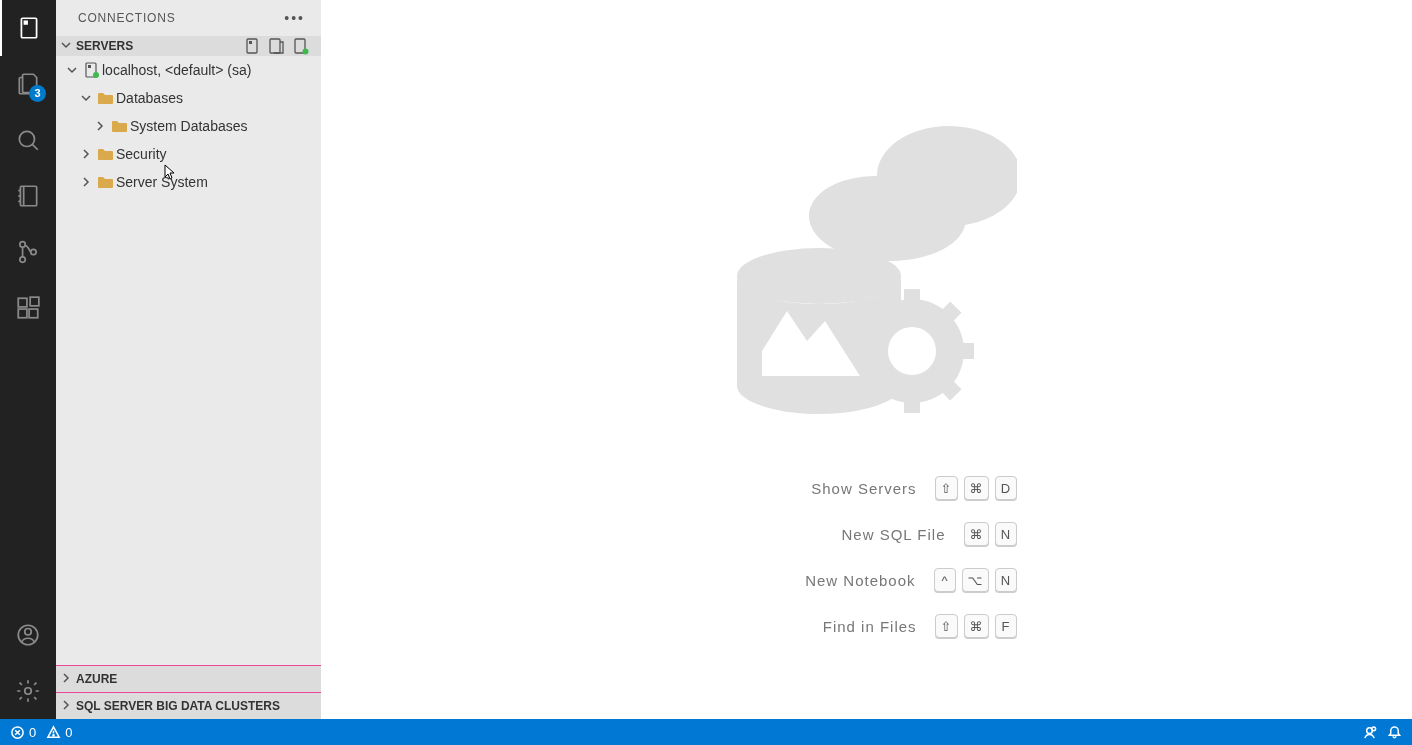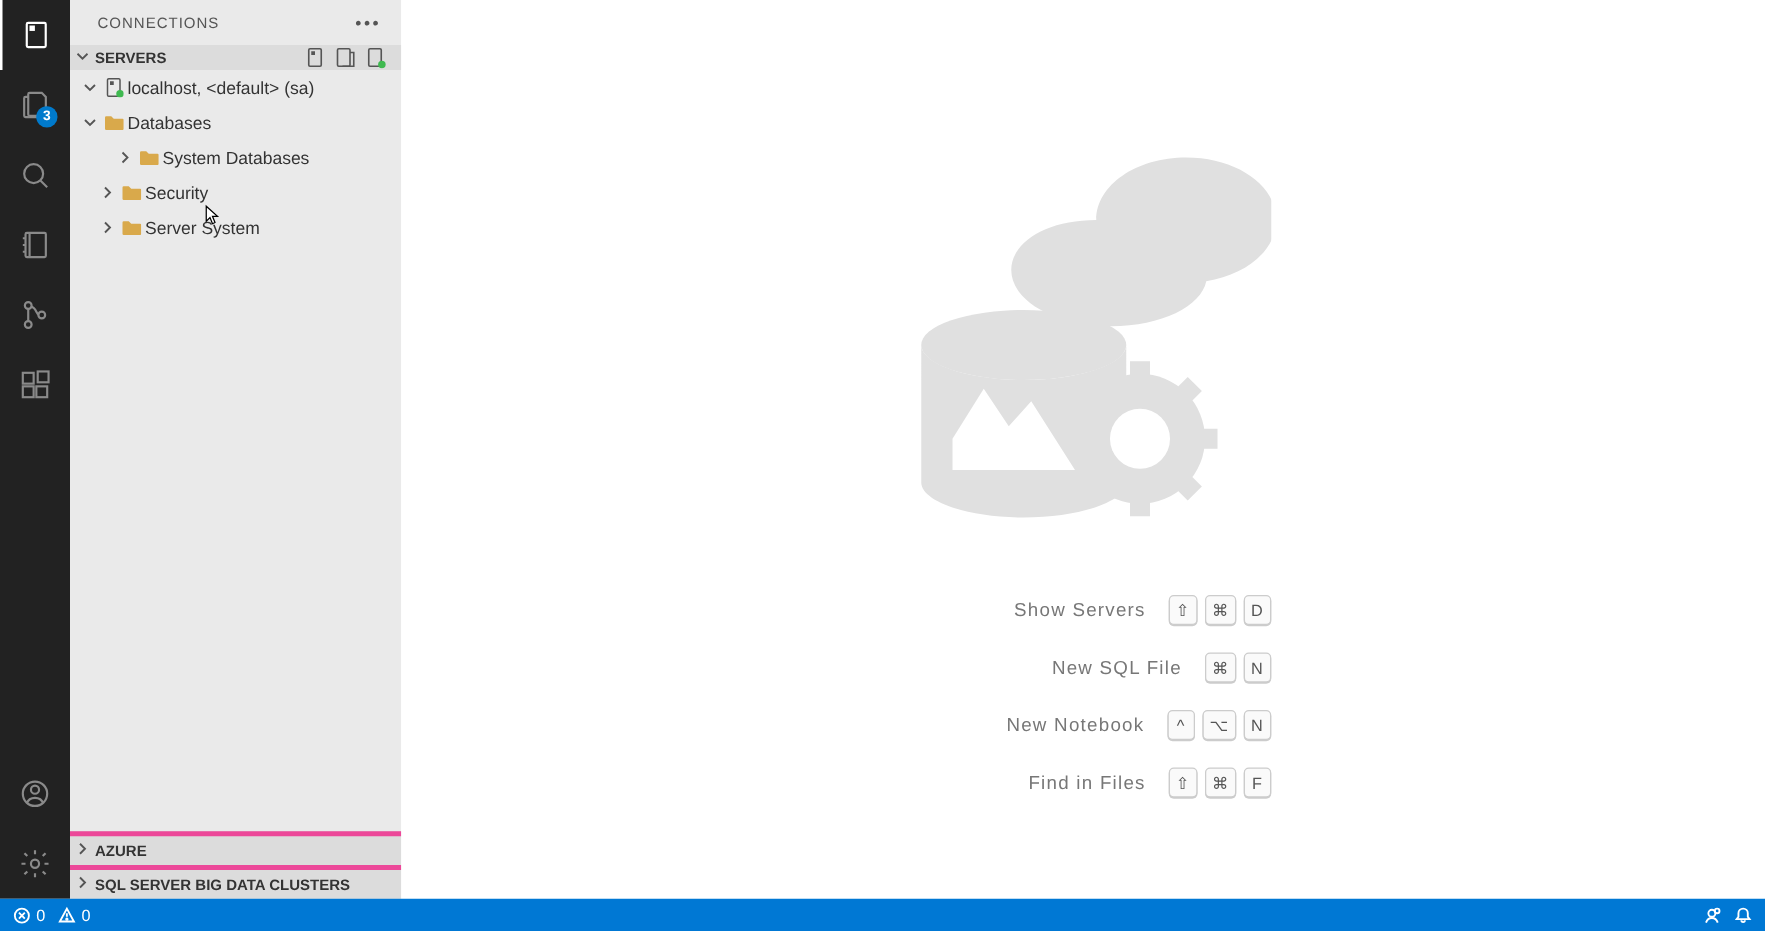--- a/index.html
+++ b/index.html
@@ -23,21 +23,21 @@
   .section-header svg { width:18px; height:18px; }
   .tree { flex:1; overflow:auto; font-size:14px; color:#333; }
   .tree-row { height:28px; display:flex; align-items:center; cursor:pointer;text-align:center; }
   .tree-row .chev { width:16px; display:flex; justify-content:center; }
   .tree-row .node-icon { width:22px; display:flex; align-items:center; justify-content:center; }
   .tree-row .label { white-space:nowrap; }
   .folder-icon { width:16px; height:14px; }
   .db-icon { width:15px; height:15px; }
   .srv-icon { width:16px; height:16px; }
   .chev svg { width:12px; height:12px; }
-  .collapsed-section { height:27px; display:flex; align-items:center; background:#dcdcdc; padding-left:4px; font-size:12px; font-weight:700; color:#333; border-top:4px solid #ec4899; cursor:pointer; }
+  .collapsed-section { height:27px; display:flex; align-items:center; background:#dcdcdc; padding-left:4px; font-size:12px; font-weight:700; color:#333; border-top:1px solid #ec4899; cursor:pointer; }
   .collapsed-section .chev { margin-right:4px; }
   .editor { flex:1; background:#fff; display:flex; align-items:center; justify-content:center; }
   .welcome { display:flex; flex-direction:column; }
   .logo-svg { width:300px; height:340px; }
   .shortcuts { margin-top:55px; display:flex; flex-direction:column; gap:22px; }
   .shortcut-row { display:flex; align-items:center; justify-content:flex-end; gap:18px; }
   .shortcut-row .sc-label { color:#777; font-size:15px; letter-spacing:1px; }
   .keys { display:flex; gap:6px; }
   .key { border:1px solid #ccc; background:#fafafa; color:#555; border-radius:4px; min-width:22px; height:24px; padding:0 5px; display:flex; align-items:center; justify-content:center; font-size:13px; box-shadow:0 1px 0 #ccc; }
   .status-bar { height:26px; background:#0078d4; color:#fff; display:flex; align-items:center; justify-content:space-between; padding:0 10px; font-size:13px; }
@@ -157,21 +157,21 @@
           </span>
         <span class="node-icon">
             <svg class="srv-icon" viewBox="0 0 16 16">
               <rect x="3" y="1" width="10" height="14" rx="1" stroke="#555" fill="none" stroke-width="1.2"></rect>
               <rect x="5" y="3" width="3" height="3" fill="#555"></rect>
               <circle cx="13" cy="13" r="3" class="green-dot"></circle>
             </svg>
           </span>
         <span class="label">localhost, &lt;default&gt; (sa)</span>
       </div>
-      <div class="tree-row" style="padding-left:8px">
+      <div class="tree-row" style="padding-left:22px">
         <span class="chev">
             <svg viewBox="0 0 12 12">
               <path d="M2 4l4 4 4-4" stroke="#555" fill="none" stroke-width="1.5"></path>
             </svg>
           </span>
         <span class="node-icon">
             <svg class="folder-icon" viewBox="0 0 16 14">
               <path d="M1 3a1 1 0 0 1 1-1h4l2 2h7a1 1 0 0 1 1 1v7a1 1 0 0 1-1 1H2a1 1 0 0 1-1-1z" fill="#d9a94b"></path>
             </svg>
           </span>

